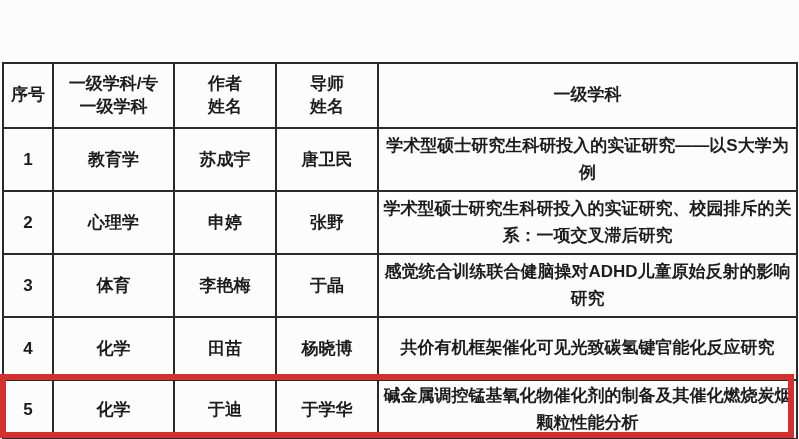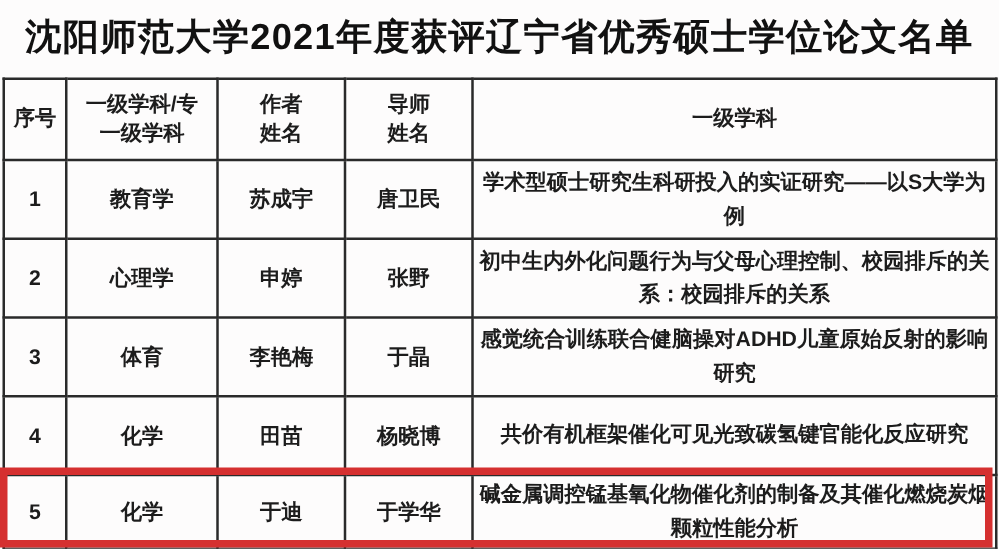--- a/index.html
+++ b/index.html
@@ -71,21 +71,20 @@
     border: 6px solid #d53030;
     pointer-events: none;
     z-index: 5;
   }
 </style>
 </head>
 <body>
 
 <div class="page">
 
-  <div class="doc-title">沈阳师范大学2021年度获评辽宁省优秀硕士学位论文名单</div>
 
   <table class="award-table">
     <colgroup>
       <col class="c-seq">
         <col class="c-disc">
         <col class="c-auth">
         <col class="c-adv">
         <col class="c-title">
     </colgroup>
     <tbody>
@@ -116,21 +115,21 @@
         <td>苏成宇</td>
         <td>唐卫民</td>
         <td class="thesis">学术型硕士研究生科研投入的实证研究——以S大学为例</td>
       </tr>
 
       <tr class="row">
         <td class="seq">2</td>
         <td>心理学</td>
         <td>申婷</td>
         <td>张野</td>
-        <td class="thesis">初中生内外化问题行为与父母心理控制、校园排斥的关系：校园排斥的关系</td>
+        <td class="thesis">学术型硕士研究生科研投入的实证研究、校园排斥的关系：一项交叉滞后研究</td>
       </tr>
 
       <tr class="row">
         <td class="seq">3</td>
         <td>体育</td>
         <td>李艳梅</td>
         <td>于晶</td>
         <td class="thesis">感觉统合训练联合健脑操对ADHD儿童原始反射的影响研究</td>
       </tr>
 

